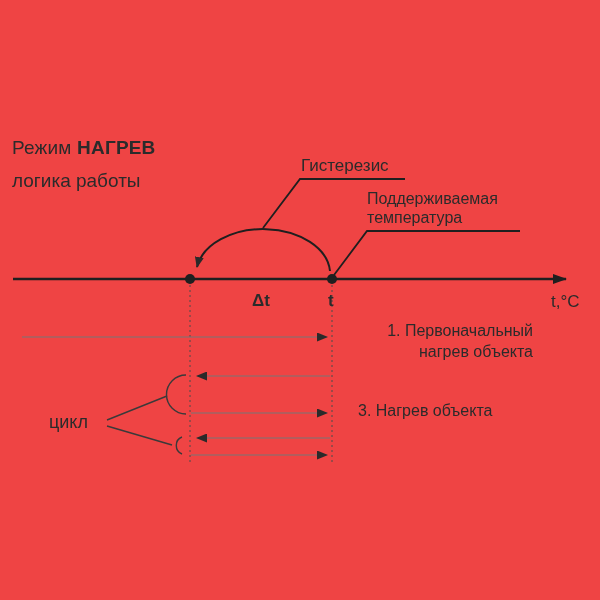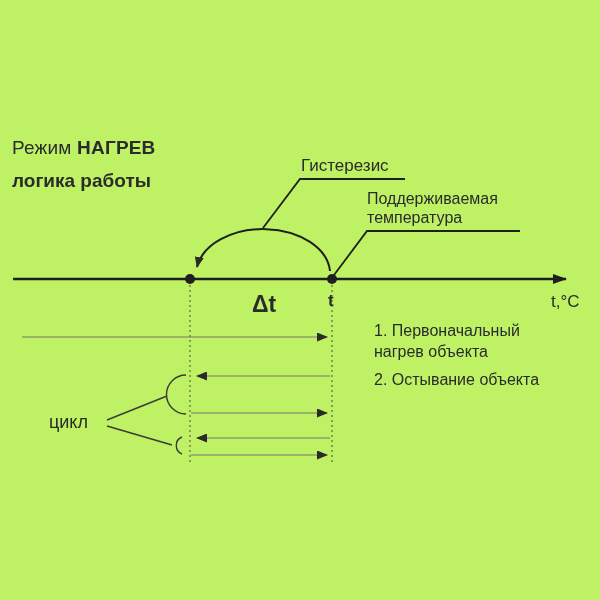--- a/index.html
+++ b/index.html
@@ -1,36 +1,36 @@
 <!DOCTYPE html>
 <html><head>
 <meta charset="utf-8">
 <style>
   html, body { margin: 0; padding: 0; background: #ffffff; }
   .stage {
     position: relative;
     width: 600px;
     height: 600px;
-    background: #bef264;
+    background: #ef4444;
     overflow: hidden;
     font-family: "Liberation Sans", sans-serif;
     color: #2b2b2b;
   }
   .stage svg { position: absolute; left: 0; top: 0; }
   .lbl { position: absolute; white-space: nowrap; }
   .title-line1 { left: 12px; top: 137px; font-size: 19px; letter-spacing: 0.2px; }
   .title-line1 b { font-weight: 700; }
-  .title-line2 { left: 12px; top: 170px; font-size: 19px; font-weight: bold; }
+  .title-line2 { left: 12px; top: 170px; font-size: 19px; }
   .hysteresis-lbl { left: 301px; top: 156px; font-size: 17px; }
   .maintained-lbl { left: 367px; top: 189px; font-size: 16px; line-height: 19px; }
   .axis-unit { left: 551px; top: 292px; font-size: 17px; }
-  .delta-lbl { left: 252px; top: 291px; font-size: 23px; font-weight: 700; }
+  .delta-lbl { left: 252px; top: 291px; font-size: 17px; font-weight: 700; }
   .t-lbl { left: 328px; top: 291px; font-size: 17px; font-weight: 700; }
   .cycle-lbl { left: 49px; top: 412px; font-size: 18px; }
-  .step { position: absolute; left: 374px; font-size: 16px; line-height: 21px; white-space: nowrap; }
+  .step { position: absolute; left: 358px; font-size: 16px; line-height: 21px; white-space: nowrap; text-align: right; }
   .step-0 { top: 320px; width: 175px; white-space: normal; }
   .step-1 { top: 369px; }
   .step-2 { top: 400px; }
   .step-3 { top: 434px; }
 </style>
 </head>
 <body>
 
 <div class="stage">
 
@@ -86,15 +86,15 @@
 
   <div class="lbl hysteresis-lbl">Гистерезис</div>
 
   <div class="lbl axis-unit">t,°C</div>
   <div class="lbl delta-lbl">Δt</div>
   <div class="lbl t-lbl">t</div>
 
   <div class="lbl cycle-lbl">цикл</div>
 
   <div class="step step-0">1. Первоначальный нагрев объекта</div>
-  <div class="step step-1">2. Остывание объекта</div>
+  <div class="step step-2">3. Нагрев объекта</div>
 
 </div>
 
 </body></html>

